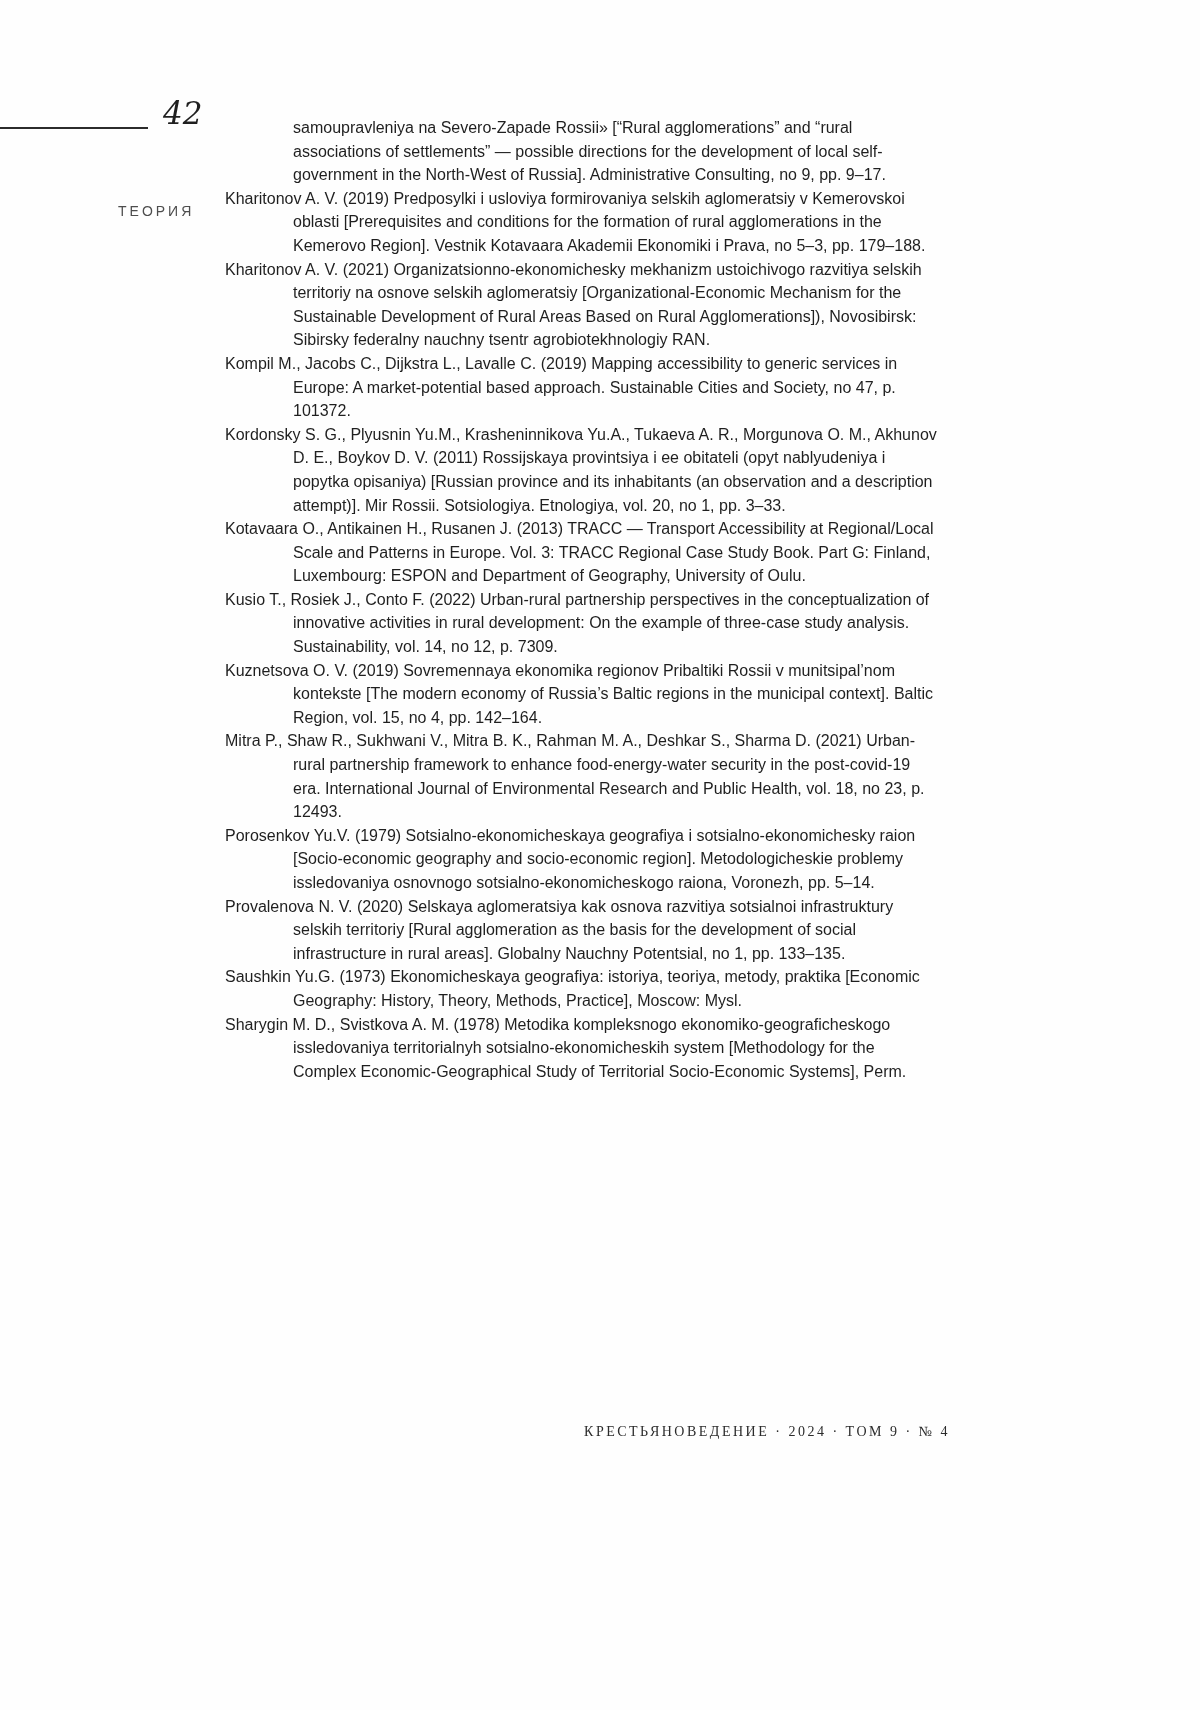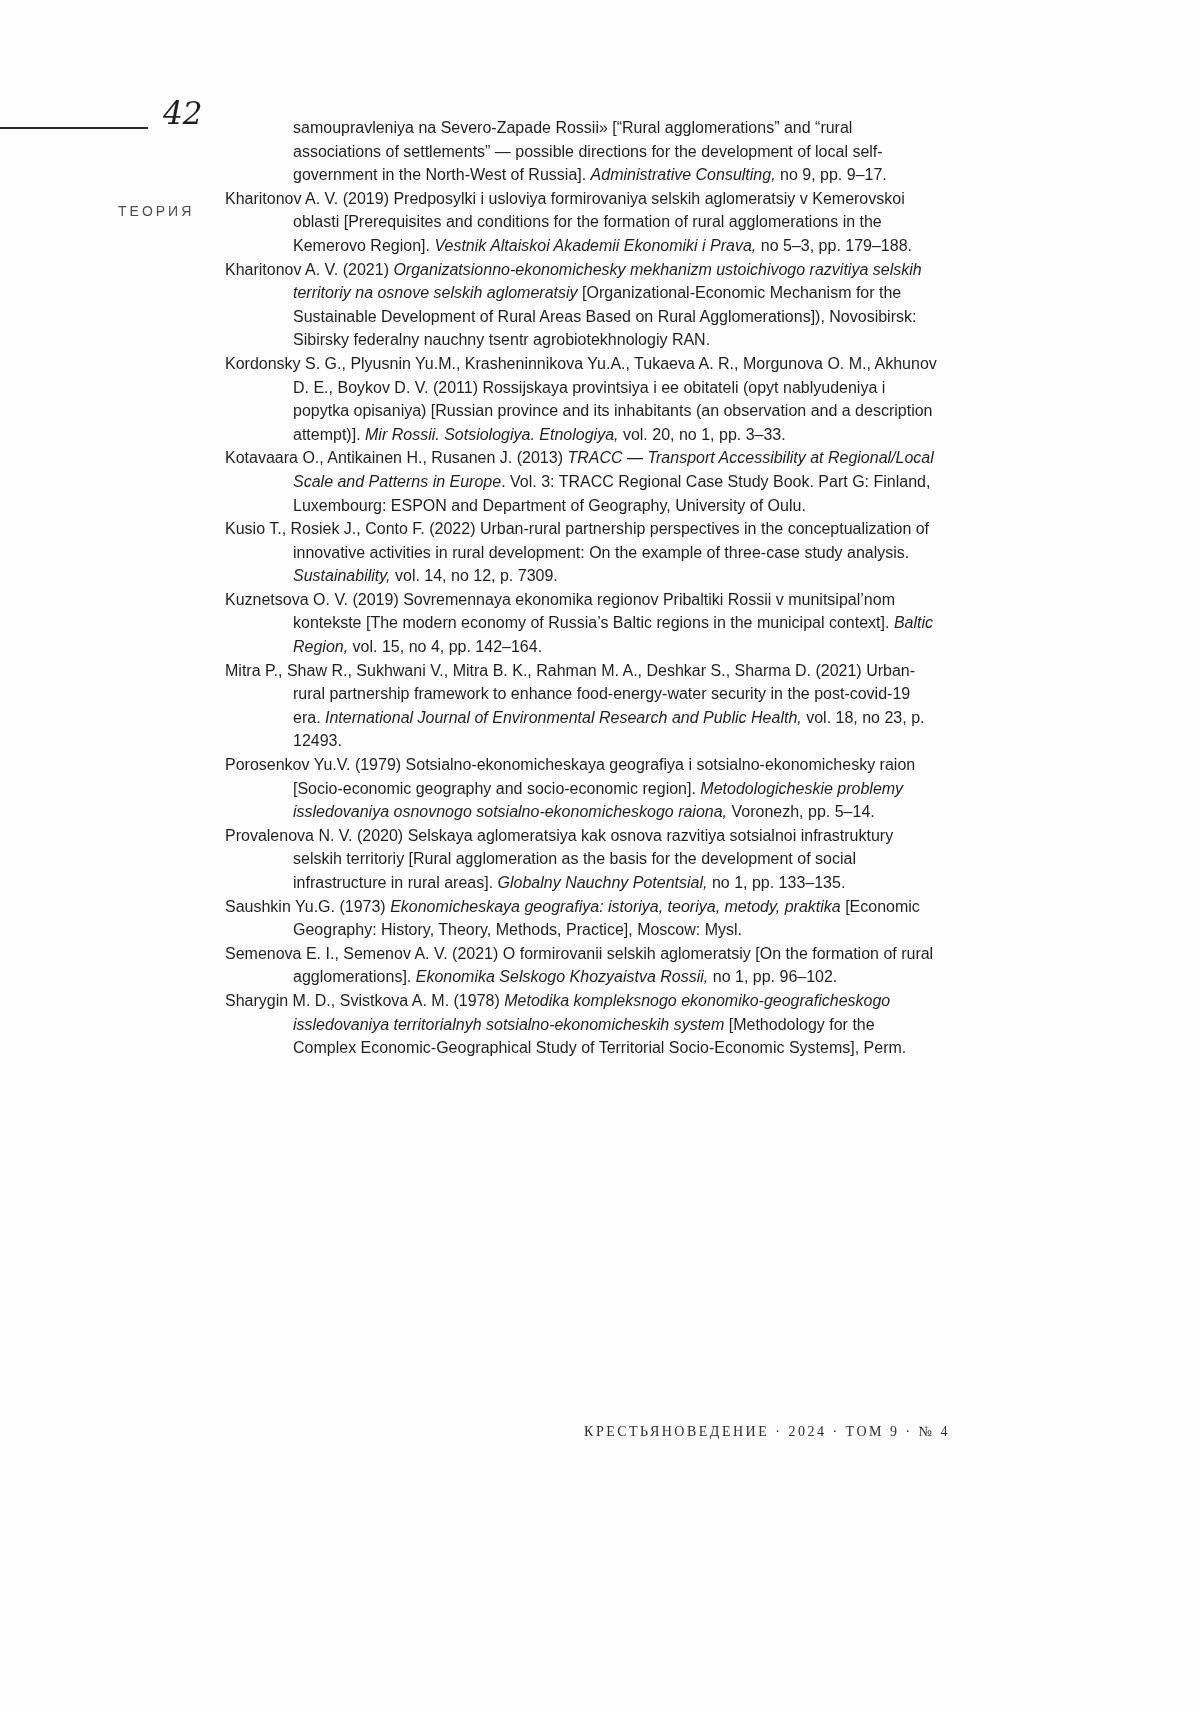--- a/index.html
+++ b/index.html
@@ -46,21 +46,21 @@
     line-height: 23.6px;
     text-align: left;
   }
   .ref-entry {
     padding-left: 68px;
     text-indent: -68px;
   }
   .ref-entry.no-hang {
     text-indent: 0;
   }
-  .it { font-style: italic; }
+  .it { }
   .footer {
     position: absolute;
     left: 236px; top: 1424px;
     width: 714px;
     text-align: right;
     font-family: "Liberation Serif", serif;
     font-size: 14px;
     letter-spacing: 2.5px;
     color: #2b2b2b;
     white-space: nowrap;
@@ -72,29 +72,29 @@
 <div class="page">
 
   <div class="header-rule"></div>
 
   <div class="page-number">42</div>
 
   <div class="section-label">ТЕОРИЯ</div>
 
   <div class="ref-list" id="ref-list">
       <div class="ref-entry no-hang"><span>samoupravleniya na Severo-Zapade Rossii» [“Rural agglomerations” and “rural associations of settlements” — possible directions for the development of local self-government in the North-West of Russia]. </span><span class="it">Administrative Consulting,</span><span> no 9, pp. 9–17.</span></div>
-      <div class="ref-entry"><span>Kharitonov A. V. (2019) Predposylki i usloviya formirovaniya selskih aglomeratsiy v Kemerovskoi oblasti [Prerequisites and conditions for the formation of rural agglomerations in the Kemerovo Region]. </span><span class="it">Vestnik Altaiskoi Akademii Ekonomiki i Prava,</span><span> no 5–3, pp. 179–188.</span></div>
+      <div class="ref-entry"><span>Kharitonov A. V. (2019) Predposylki i usloviya formirovaniya selskih aglomeratsiy v Kemerovskoi oblasti [Prerequisites and conditions for the formation of rural agglomerations in the Kemerovo Region]. </span><span class="it">Vestnik Kotavaara Akademii Ekonomiki i Prava,</span><span> no 5–3, pp. 179–188.</span></div>
       <div class="ref-entry"><span>Kharitonov A. V. (2021) </span><span class="it">Organizatsionno-ekonomichesky mekhanizm ustoichivogo razvitiya selskih territoriy na osnove selskih aglomeratsiy </span><span>[Organizational-Economic Mechanism for the Sustainable Development of Rural Areas Based on Rural Agglomerations]), Novosibirsk: Sibirsky federalny nauchny tsentr agrobiotekhnologiy RAN.</span></div>
+      <div class="ref-entry"><span>Kompil M., Jacobs C., Dijkstra L., Lavalle C. (2019) Mapping accessibility to generic services in Europe: A market-potential based approach. </span><span class="it">Sustainable Cities and Society,</span><span> no 47, p. 101372.</span></div>
       <div class="ref-entry"><span>Kordonsky S. G., Plyusnin Yu.M., Krasheninnikova Yu.A., Tukaeva A. R., Morgunova O. M., Akhunov D. E., Boykov D. V. (2011) Rossijskaya provintsiya i ee obitateli (opyt nablyudeniya i popytka opisaniya) [Russian province and its inhabitants (an observation and a description attempt)]. </span><span class="it">Mir Rossii. Sotsiologiya. Etnologiya,</span><span> vol. 20, no 1, pp. 3–33.</span></div>
       <div class="ref-entry"><span>Kotavaara O., Antikainen H., Rusanen J. (2013) </span><span class="it">TRACC — Transport Accessibility at Regional/Local Scale and Patterns in Europe</span><span>. Vol. 3: TRACC Regional Case Study Book. Part G: Finland, Luxembourg: ESPON and Department of Geography, University of Oulu.</span></div>
       <div class="ref-entry"><span>Kusio T., Rosiek J., Conto F. (2022) Urban-rural partnership perspectives in the conceptualization of innovative activities in rural development: On the example of three-case study analysis. </span><span class="it">Sustainability,</span><span> vol. 14, no 12, p. 7309.</span></div>
       <div class="ref-entry"><span>Kuznetsova O. V. (2019) Sovremennaya ekonomika regionov Pribaltiki Rossii v munitsipal’nom kontekste [The modern economy of Russia’s Baltic regions in the municipal context]. </span><span class="it">Baltic Region,</span><span> vol. 15, no 4, pp. 142–164.</span></div>
       <div class="ref-entry"><span>Mitra P., Shaw R., Sukhwani V., Mitra B. K., Rahman M. A., Deshkar S., Sharma D. (2021) Urban-rural partnership framework to enhance food-energy-water security in the post-covid-19 era. </span><span class="it">International Journal of Environmental Research and Public Health,</span><span> vol. 18, no 23, p. 12493.</span></div>
       <div class="ref-entry"><span>Porosenkov Yu.V. (1979) Sotsialno-ekonomicheskaya geografiya i sotsialno-ekonomichesky raion [Socio-economic geography and socio-economic region]. </span><span class="it">Metodologicheskie problemy issledovaniya osnovnogo sotsialno-ekonomicheskogo raiona,</span><span> Voronezh, pp. 5–14.</span></div>
       <div class="ref-entry"><span>Provalenova N. V. (2020) Selskaya aglomeratsiya kak osnova razvitiya sotsialnoi infrastruktury selskih territoriy [Rural agglomeration as the basis for the development of social infrastructure in rural areas]. </span><span class="it">Globalny Nauchny Potentsial,</span><span> no 1, pp. 133–135.</span></div>
       <div class="ref-entry"><span>Saushkin Yu.G. (1973) </span><span class="it">Ekonomicheskaya geografiya: istoriya, teoriya, metody, praktika </span><span>[Economic Geography: History, Theory, Methods, Practice], Moscow: Mysl.</span></div>
-      <div class="ref-entry"><span>Semenova E. I., Semenov A. V. (2021) O formirovanii selskih aglomeratsiy [On the formation of rural agglomerations]. </span><span class="it">Ekonomika Selskogo Khozyaistva Rossii,</span><span> no 1, pp. 96–102.</span></div>
       <div class="ref-entry"><span>Sharygin M. D., Svistkova A. M. (1978) </span><span class="it">Metodika kompleksnogo ekonomiko-geograficheskogo issledovaniya territorialnyh sotsialno-ekonomicheskih system </span><span>[Methodology for the Complex Economic-Geographical Study of Territorial Socio-Economic Systems], Perm.</span></div>
     </div>
 
   <div class="footer">КРЕСТЬЯНОВЕДЕНИЕ · 2024 · ТОМ 9 · № 4</div>
 
 </div>
 
 </body></html>

